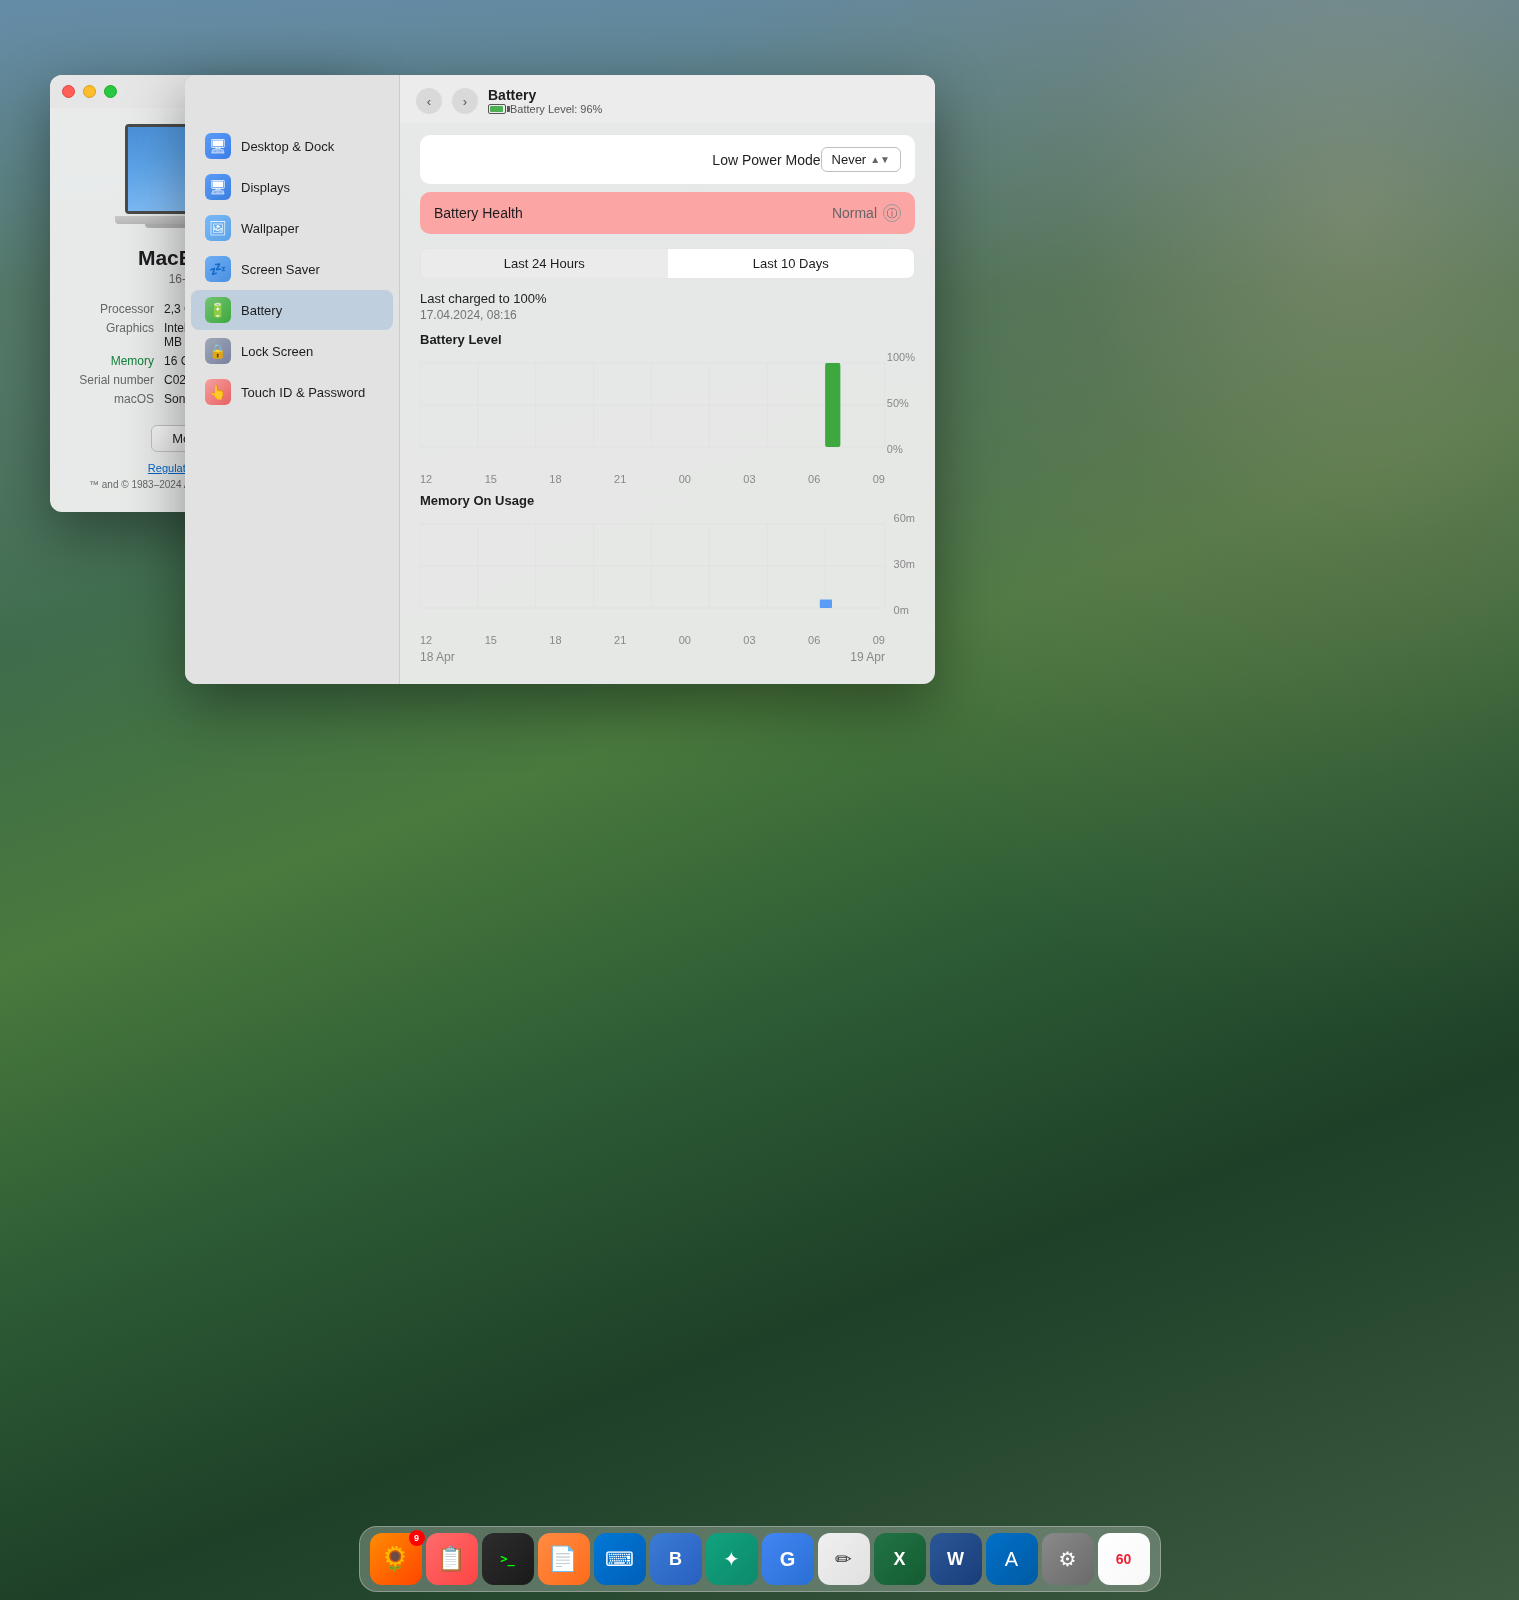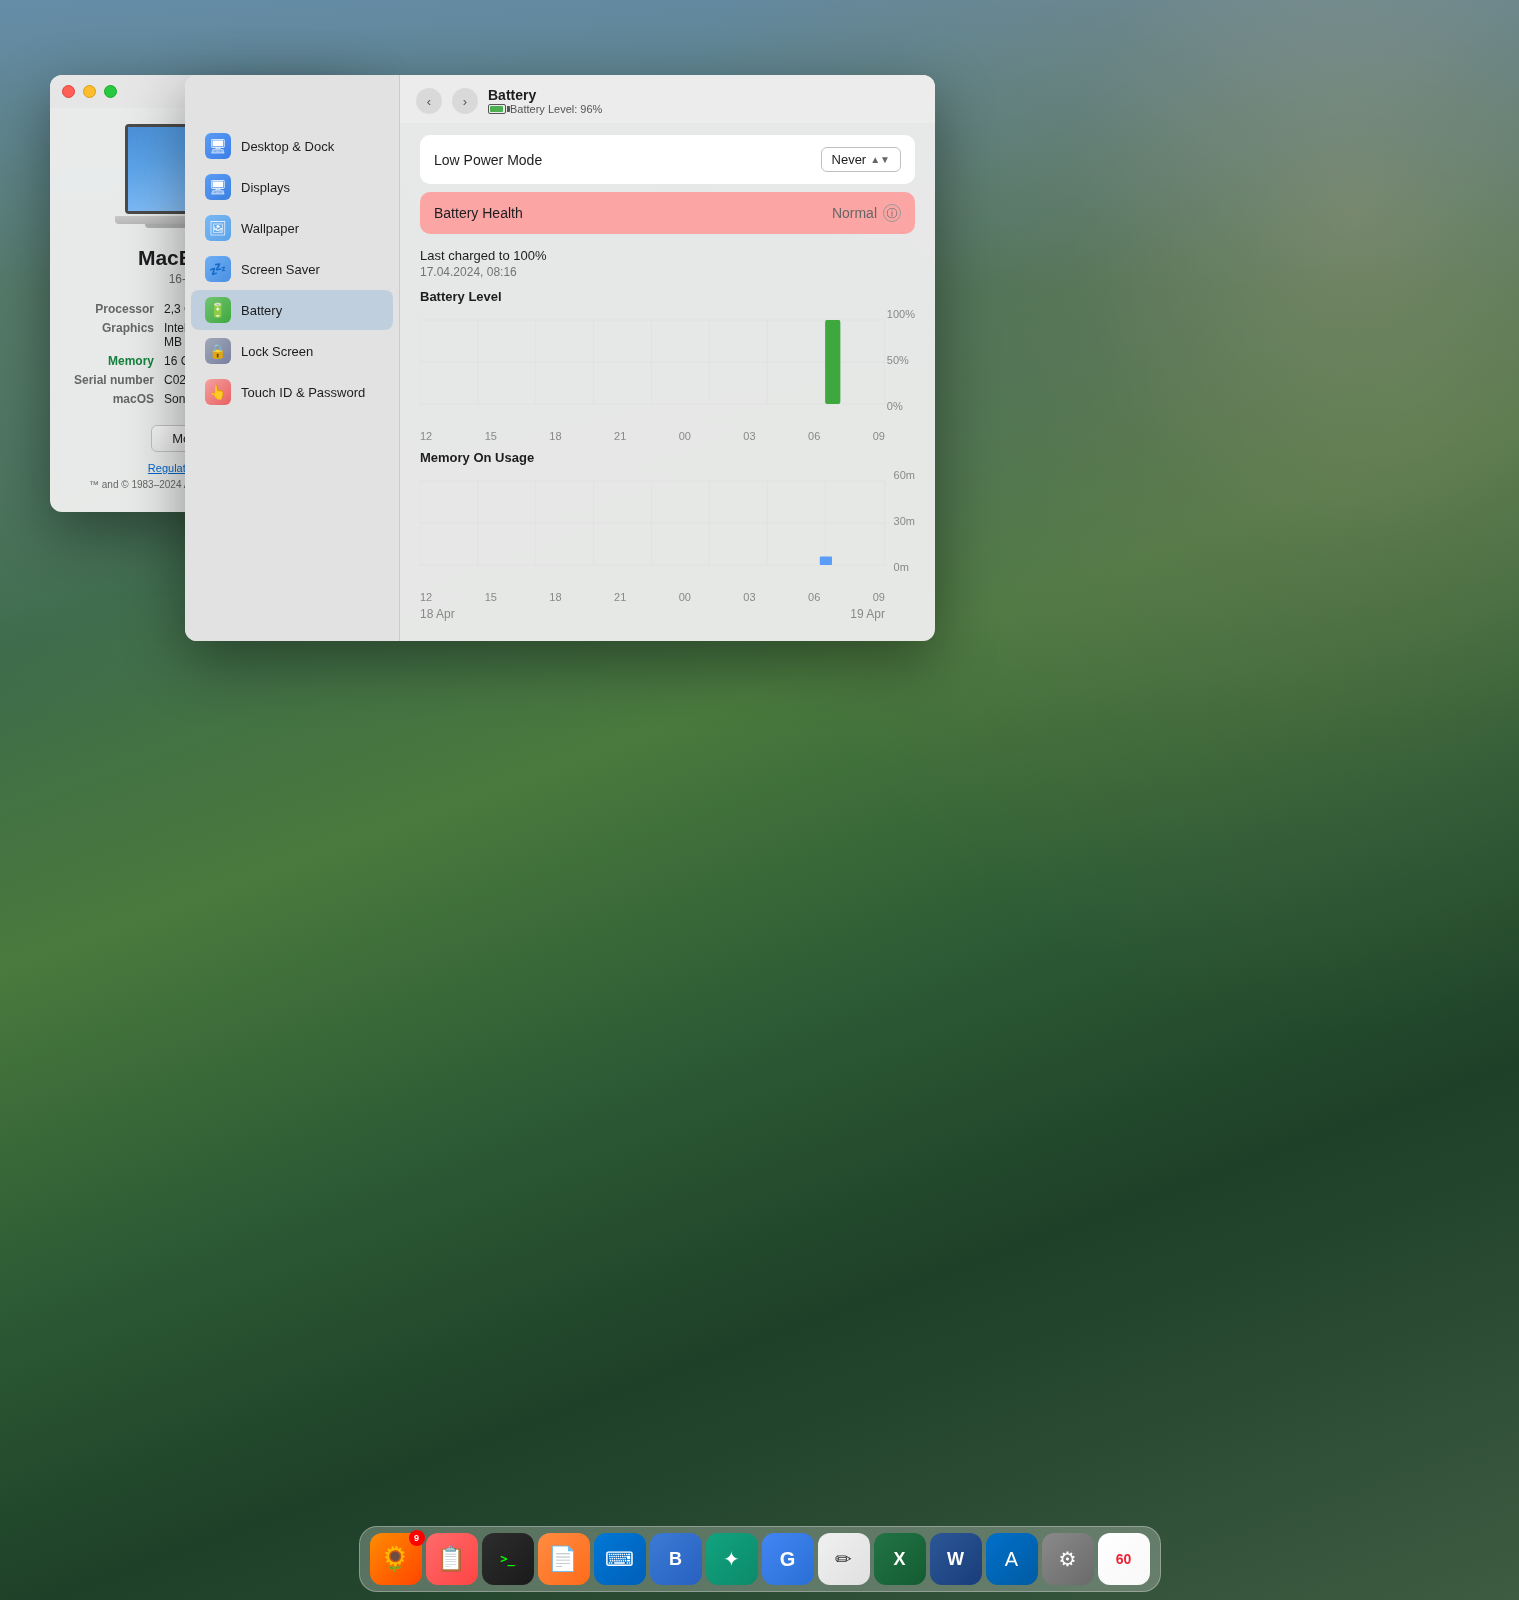--- a/index.html
+++ b/index.html
@@ -129,21 +129,20 @@
     }
 
     .specs-table {
       width: 100%;
       font-size: 12px;
     }
     .spec-label {
       color: #666;
       min-width: 90px;
       text-align: right;
-      font-weight: bold;
     }
     .spec-value {
       color: #1d1d1f;
       flex: 1;
     }
 
     .more-info-btn {
       margin-top: 14px;
       padding: 5px 20px;
       background: linear-gradient(180deg, #f5f5f5 0%, #e8e8e8 100%);
@@ -299,21 +298,21 @@
     .settings-content {
       flex: 1;
       padding: 12px 20px;
       overflow-y: auto;
     }
 
     
     .setting-row {
       display: flex;
       align-items: center;
-      justify-content: space-between;
+      justify-content: flex-end;
       padding: 12px 14px;
       background: white;
       border-radius: 10px;
       margin-bottom: 8px;
     }
     .setting-row-label {
       font-size: 14px;
       color: #1d1d1f;
     }
     .select-control {
@@ -646,20 +645,24 @@
       </div>
 
       <div class="battery-health-row">
         <span class="health-label">Battery Health</span>
         <div class="health-value">
           <span>Normal</span>
           <div class="info-circle">ⓘ</div>
         </div>
       </div>
 
+      <div class="time-selector">
+        <button class="time-btn active">Last 24 Hours</button>
+        <button class="time-btn">Last 10 Days</button>
+      </div>
 
       <div class="charged-info">Last charged to 100%</div>
       <div class="charged-date">17.04.2024, 08:16</div>
 
       <div class="chart-section">
         <div class="chart-title">Battery Level</div>
         <div class="chart-wrap">
           <div class="chart-container">
             <svg class="chart-svg" viewBox="0 0 650 100" preserveAspectRatio="none">
 

